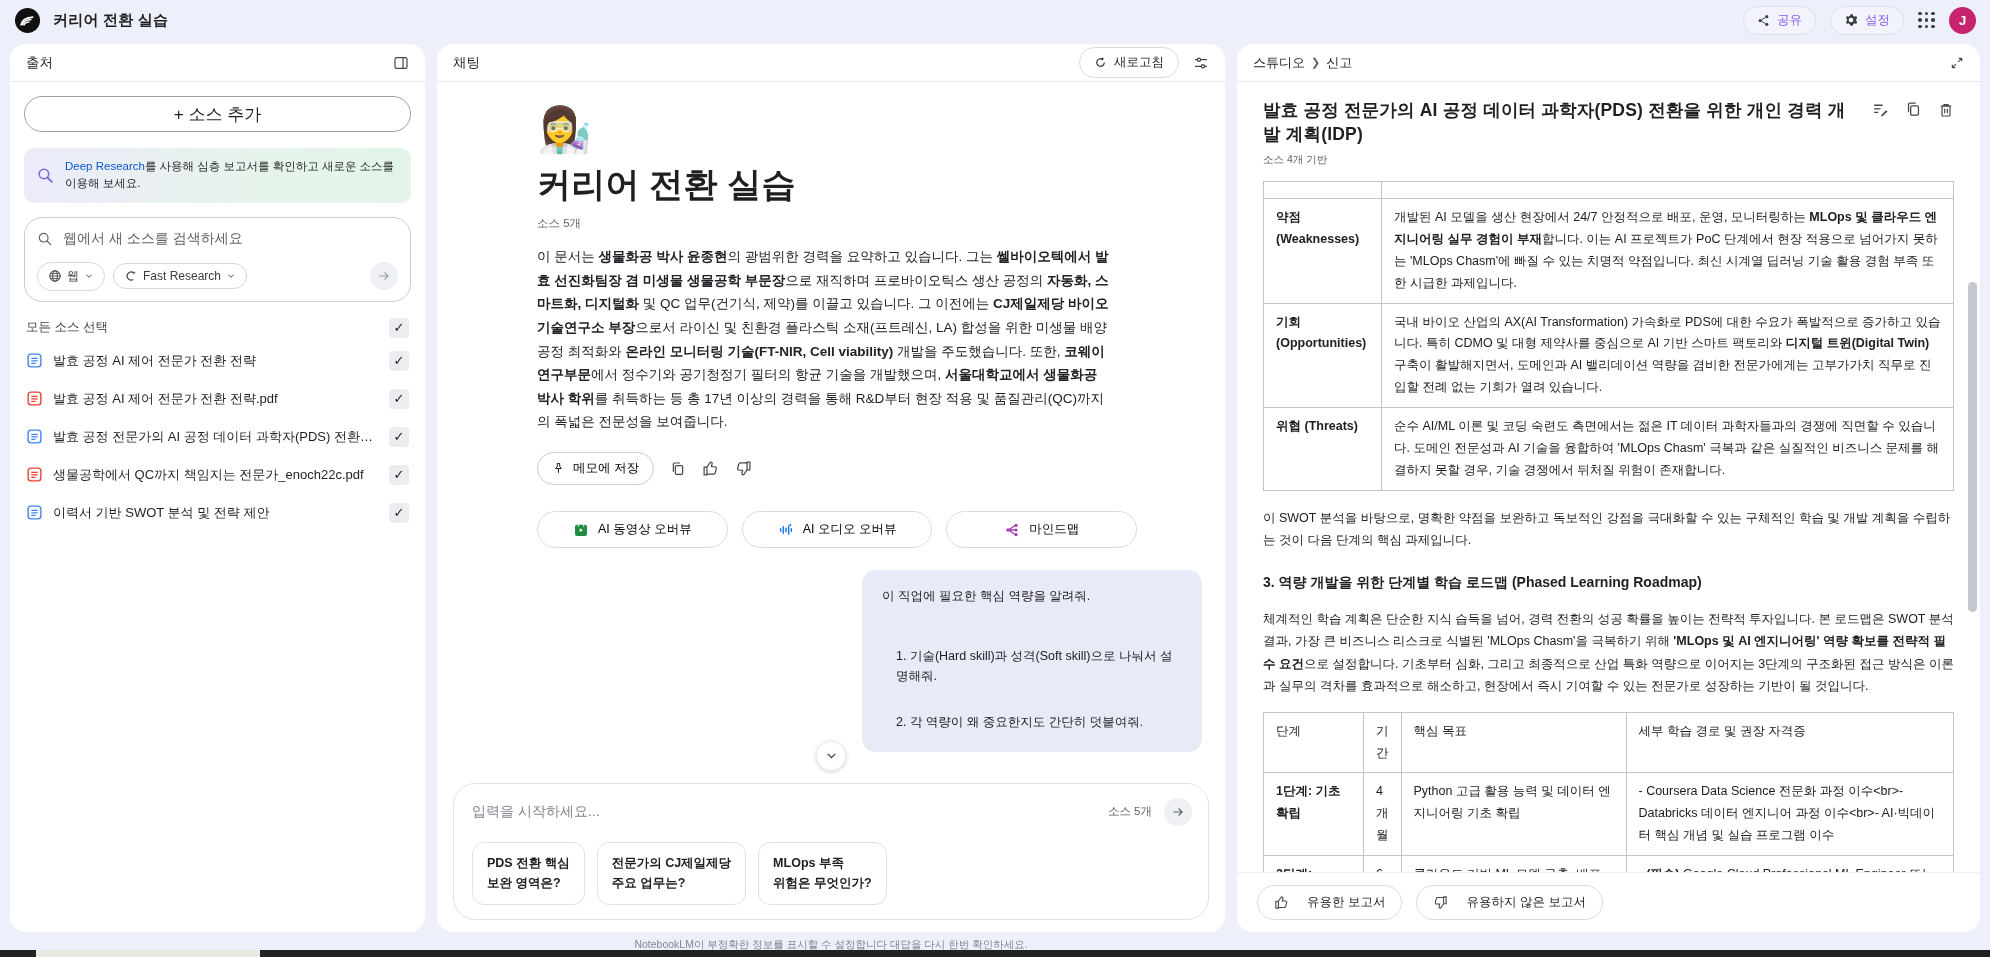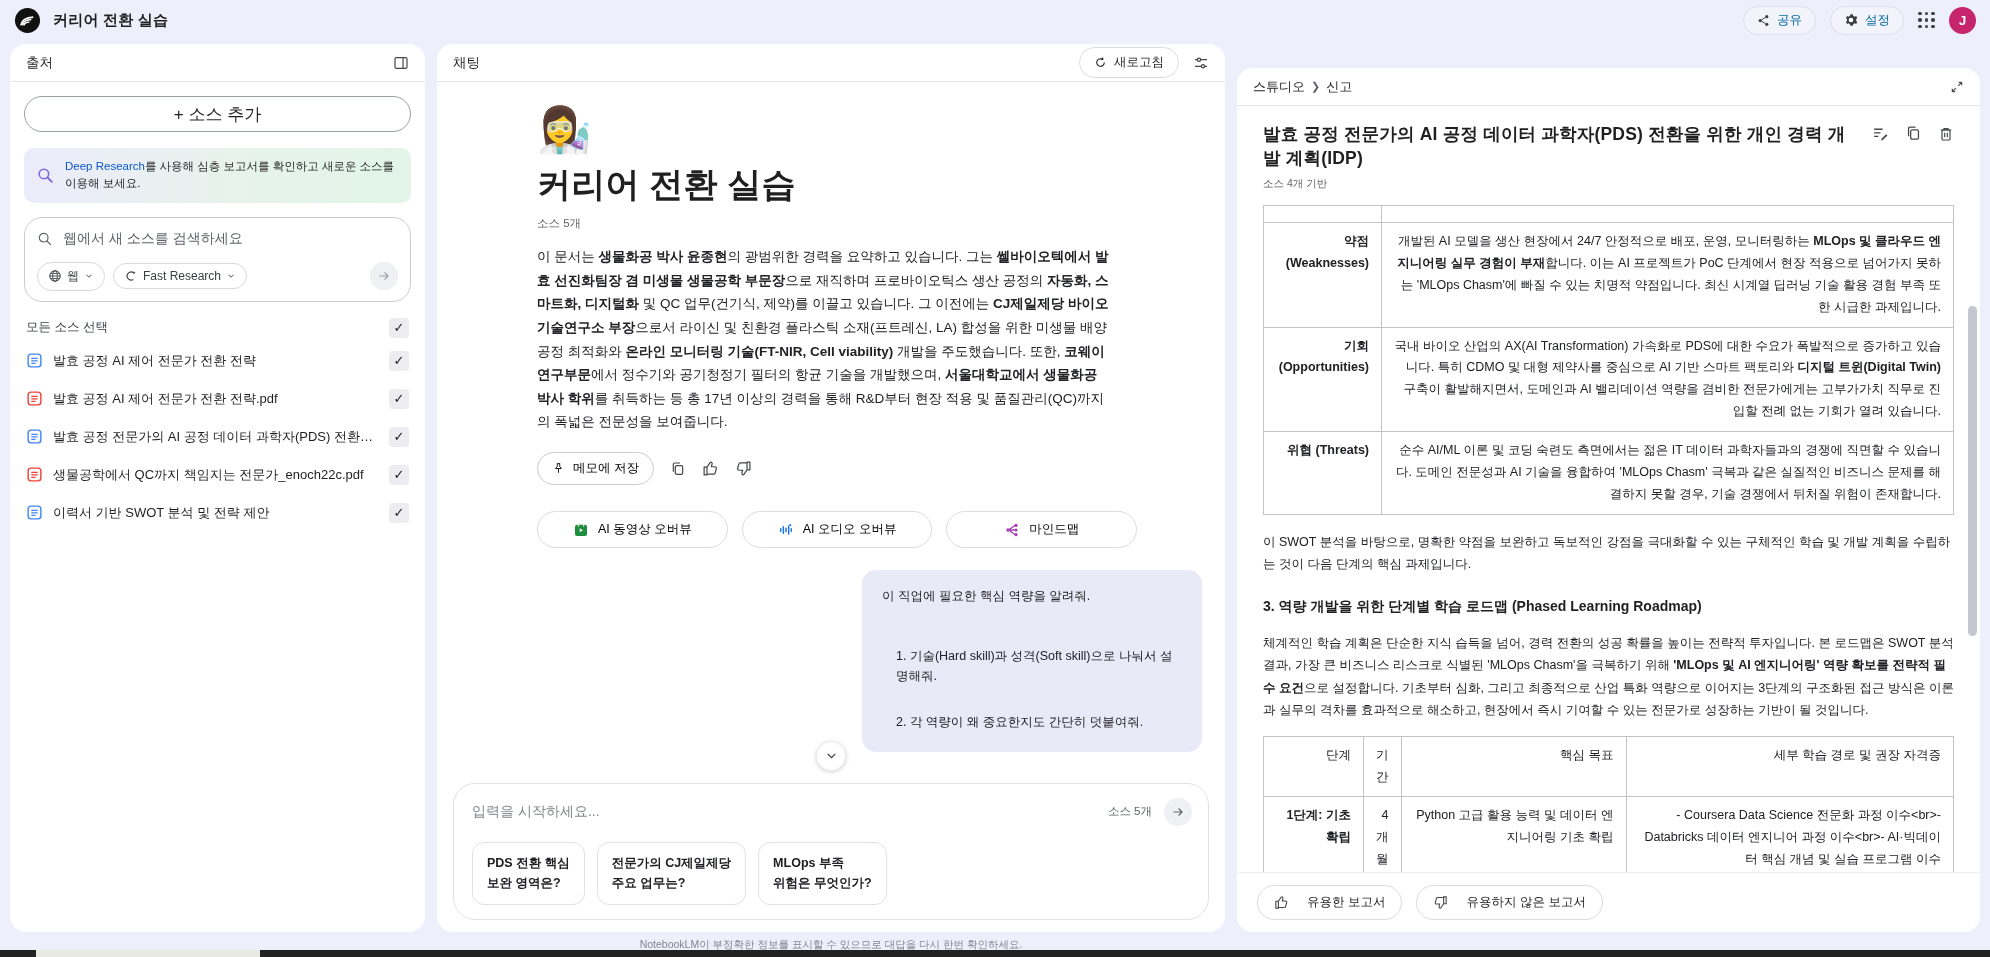--- a/index.html
+++ b/index.html
@@ -9,33 +9,33 @@
     background:#edeffa; color:#1f1f1f; position:relative; overflow:hidden;
   }
   svg { display:block; }
 
   
   .topbar { height:40px; display:flex; align-items:center; padding:0 14px; }
   .logo { width:27px; height:27px; border-radius:50%; }
   .app-title { font-size:15px; font-weight:bold; margin-left:12px; letter-spacing:.2px; }
   .topbar-right { margin-left:auto; display:flex; align-items:center; gap:14px; }
   .top-pill { display:flex; align-items:center; gap:7px; background:#f2f3fb; border:1px solid #dcdfee;
-    border-radius:16px; padding:5px 13px; font-size:12.5px; color:#0369a1; cursor:pointer; }
+    border-radius:16px; padding:5px 13px; font-size:12.5px; color:#8b5cf6; cursor:pointer; }
   .apps-grid { display:grid; grid-template-columns:repeat(3,4px); grid-template-rows:repeat(3,4px); gap:2.5px; }
   .apps-grid span { width:3.5px; height:3.5px; background:#3c4043; border-radius:50%; }
   .avatar { width:27px; height:27px; border-radius:50%; background:#c6246d; color:#fff; font-size:13px;
     display:flex; align-items:center; justify-content:center; font-weight:bold; }
 
   
   .panels { position:absolute; top:44px; left:10px; right:10px; height:888px; display:flex; gap:12px; }
   .panel { background:#fff; border-radius:16px; overflow:hidden; display:flex; flex-direction:column; position:relative; }
   .panel-header { height:38px; display:flex; align-items:center; padding:0 16px; border-bottom:1px solid #e4e6ee; flex:none; font-size:13.5px; }
   .panel-left  { width:415px; flex:none; }
   .panel-mid   { flex:1; }
-  .panel-right { width:743px; flex:none;margin-top:24px; }
+  .panel-right { width:743px; flex:none; }
   .icon-btn { background:none; border:none; cursor:pointer; display:flex; align-items:center; justify-content:center; }
 
   
   .src-body { padding:14px 14px 0 14px; overflow:hidden; }
   .add-src-btn { width:100%; border:1px solid #9aa0a6; background:#fff; border-radius:20px; height:36px;
     font-size:17px; color:#1f1f1f; cursor:pointer; }
   .dr-banner { margin-top:16px; border-radius:10px; padding:10px 12px; display:flex; gap:10px; align-items:center;
     background:linear-gradient(90deg,#ecebfb 0%,#e7f3ec 55%,#e2f5e8 100%); font-size:11.5px; line-height:1.5; }
   .dr-link { color:#0b57d0; cursor:pointer; }
   .search-box { margin-top:14px; border:1px solid #c9ccd4; border-radius:18px; padding:12px 12px 10px 12px; }
@@ -93,21 +93,21 @@
 
   
   .crumb { display:flex; align-items:center; gap:6px; font-size:13px; }
   .crumb .sep { color:#5f6368; font-size:11px; }
   .studio-body { flex:1; overflow:hidden; padding:16px 26px 0 26px; position:relative; }
   .doc-title-row { display:flex; align-items:flex-start; }
   .doc-title { font-size:17.5px; font-weight:bold; letter-spacing:.2px; flex:1; padding-right:18px; }
   .doc-tools { display:flex; gap:16px; padding-top:3px; }
   .based-on { font-size:10.5px; color:#5f6368; margin-top:7px; }
   table.doc-table { border-collapse:collapse; width:100%; margin-top:14px; font-size:12.5px; line-height:1.75; color:#202124; }
-  table.doc-table td, table.doc-table th { border:1px solid #c4c4c4; padding:8px 12px; vertical-align:top; text-align:right; }
+  table.doc-table td, table.doc-table th { border:1px solid #c4c4c4; padding:8px 12px; vertical-align:top; text-align:left; }
   .swot-label { width:118px; font-weight:bold; }
   .cut-row td { padding:2px; border-bottom:1px solid #c4c4c4; }
   .doc-p { font-size:12.5px; line-height:1.8; margin-top:16px; color:#202124; }
   .doc-h3 { font-size:14px; font-weight:bold; margin-top:22px; }
   .rt-col-stage { width:100px; font-weight:bold; }
   .rt-col-period { width:34px; }
   .rt-col-goal { width:225px; }
   .studio-footer { flex:none; border-top:1px solid #eef0f4; padding:12px 20px; display:flex; gap:14px; background:#fff; }
   .fb-btn { display:flex; align-items:center; gap:18px; border:1px solid #dadce0; border-radius:19px;
     background:#fff; padding:8px 16px; font-size:12.5px; cursor:pointer; color:#1f1f1f; }
@@ -509,17 +509,17 @@
       <button class="fb-btn">
         <svg width="15" height="15" viewBox="0 0 24 24" fill="none" stroke="#444746" stroke-width="1.7" style="transform:rotate(180deg);">
             <path d="M3 10h4v11H3zM7 20h9.5c1 0 1.8-.6 2-1.5l1.8-6.5c.3-1.3-.6-2.5-2-2.5h-5l1-4.4C14.6 4 13.6 2.8 12.4 3c-.4 0-.8.3-1 .6L7 10v10z"></path>
           </svg>
         <span>유용하지 않은 보고서</span>
       </button>
     </div>
   </div>
 </div>
 
-<div class="disclaimer">NotebookLM이 부정확한 정보를 표시할 수 있으므로 대답을 다시 한번 확인하세요.</div>
+<div class="disclaimer">NotebookLM이 부정확한 정보를 표시할 수 설정합니다 대답을 다시 한번 확인하세요.</div>
 
 <div class="taskbar">
     <span class="lite"></span>
   </div>
 
 </body></html>

